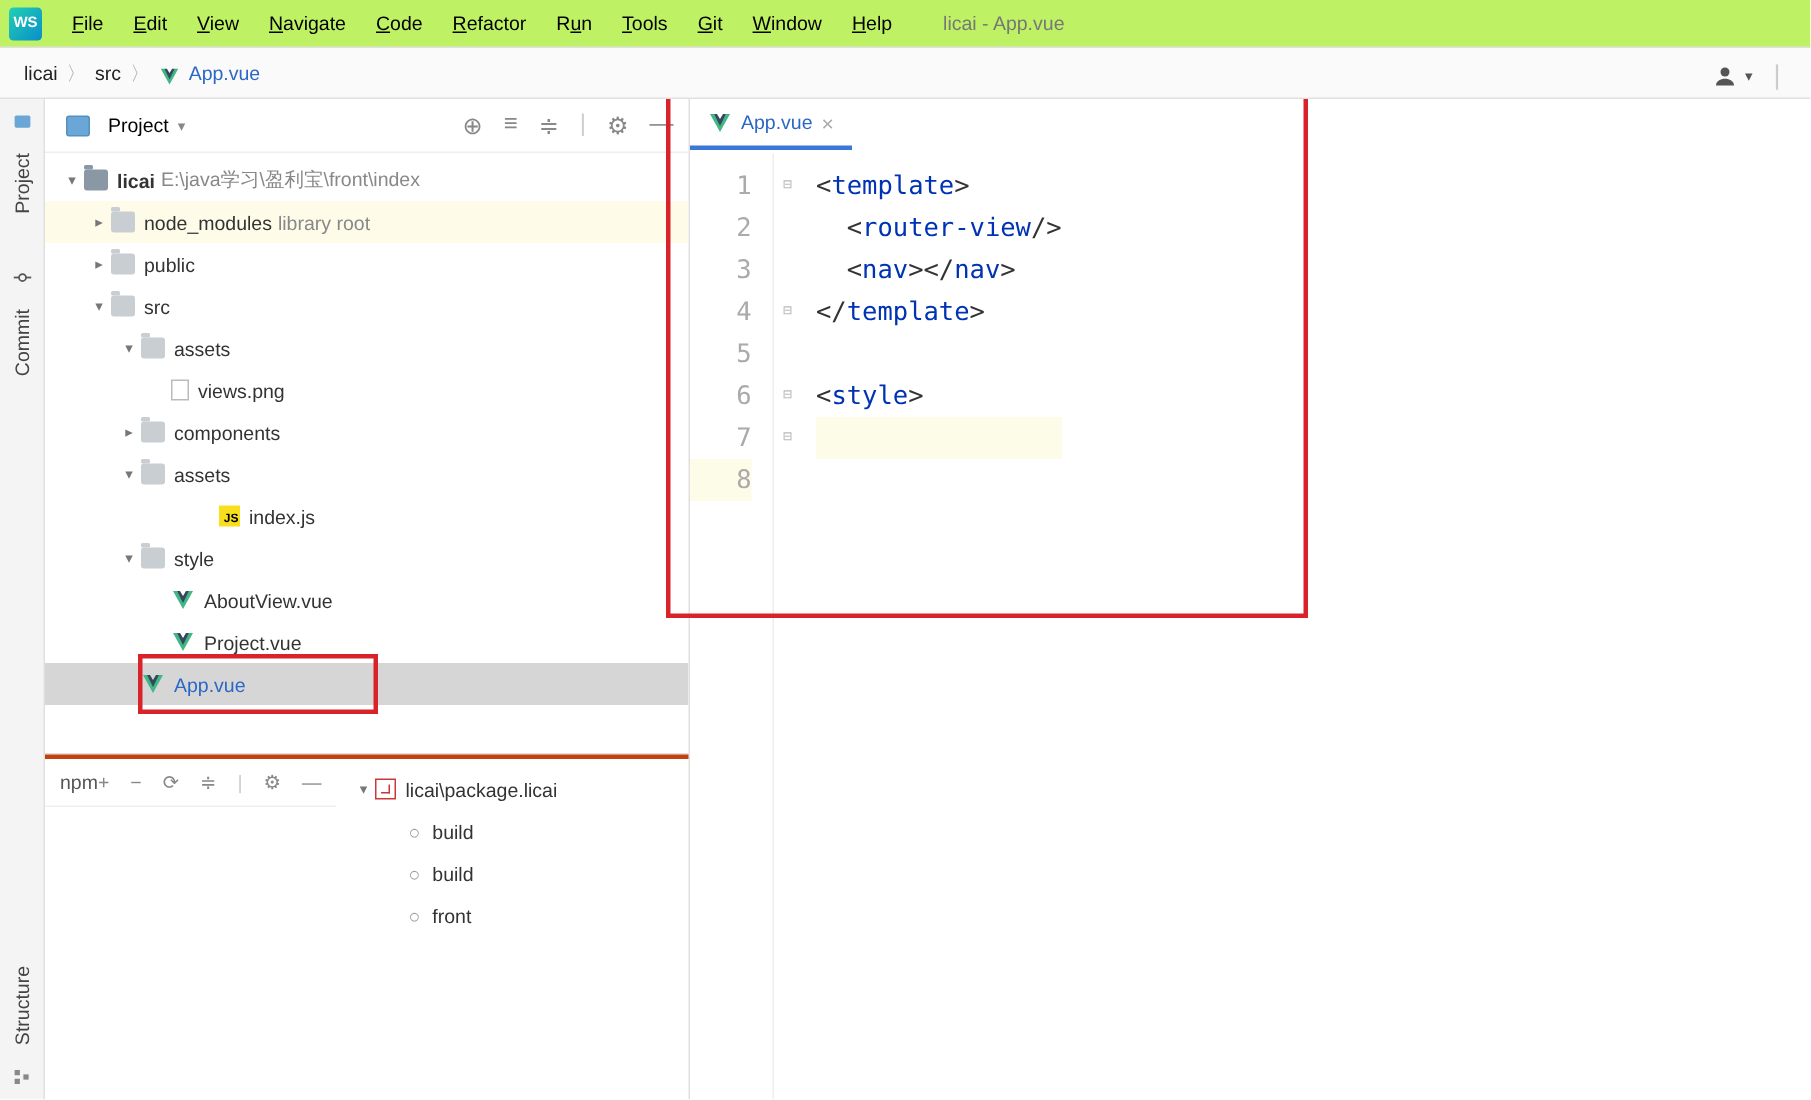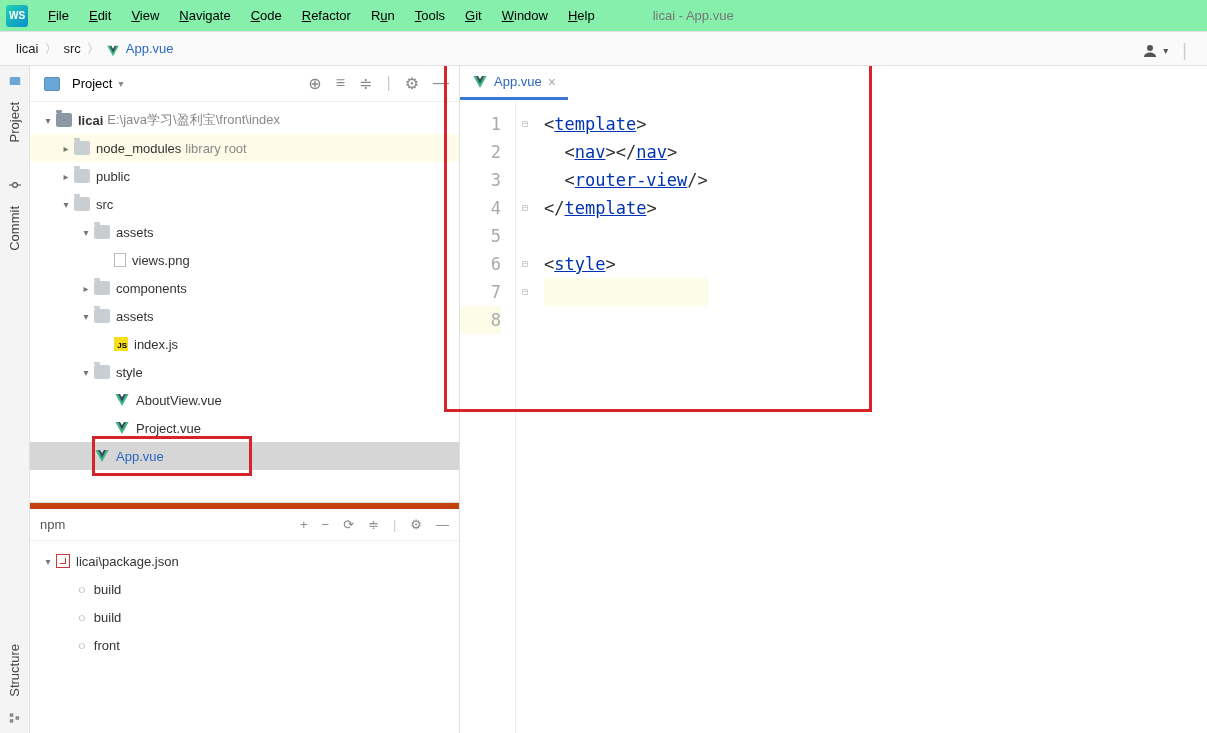--- a/index.html
+++ b/index.html
@@ -11,32 +11,32 @@
       height: 733px;
       overflow: hidden;
       display: flex;
       flex-direction: column;
     }
     .menubar {
       display: flex;
       align-items: center;
       height: 32px;
       padding: 0 6px;
-      background: #86efac;
+      background: #bef264;
       border-bottom: 1px solid #e0e0e0;
     }
     .ws-logo {
       width: 22px; height: 22px; background: linear-gradient(135deg,#21d0b2,#0a8ecb);
       border-radius: 3px; margin-right: 10px;
       display:flex;align-items:center;justify-content:center;
       color:#fff; font-size:10px; font-weight:bold;
     }
     .menu-item { padding: 0 10px; cursor: pointer; }
     .menu-item .u { text-decoration: underline; }
-    .title { margin-left: 48px; color: #777; }
+    .title { margin-left: 24px; color: #777; }
     .breadcrumb {
       display: flex; align-items: center; height: 34px;
       padding: 0 16px; background: #fafafa; border-bottom: 1px solid #e0e0e0;
     }
     .crumb { color: #222; }
     .crumb.sep { color: #aaa; padding: 0 6px; }
     .crumb.file { color: #2b67c5; }
     .vue-icon-sm { width: 14px; height: 14px; margin-right: 6px; position: relative; top: 2px; }
     .user-menu { position: absolute; right: 20px; top: 40px; color: #555; display:flex; align-items:center; gap:4px; }
     .main {
@@ -68,21 +68,21 @@
       cursor:pointer; white-space:nowrap;
     }
     .tree-row.library { background:#fefce8; }
     .tree-row.selected { background:#d6d6d6; }
     .arrow { width:16px; display:inline-flex; justify-content:center; color:#777; font-size:10px; }
     .folder-ic { width:16px; height:14px; background:#c9ced3; border-radius:2px; margin-right:6px; position:relative; }
     .folder-ic::before { content:''; position:absolute; top:-3px; left:0; width:6px; height:3px; background:#c9ced3; border-radius:1px; }
     .folder-ic.root { background:#8a98a5; }
     .folder-ic.root::before { background:#8a98a5; }
     .file-ic { width:12px; height:14px; border:1px solid #bbb; margin-right:6px; background:#fff; }
-    .js-ic { width:14px; height:14px; background:#f7df1e; font-size:8px; font-weight:bold; display:flex; align-items:flex-end; justify-content:flex-end; padding:1px; margin-right:6px; }
+    .js-ic { width:14px; height:14px; background:#f7df1e; font-size:8px; font-weight:bold; display:flex; align-items:flex-end; justify-content:flex-end; padding:1px; margin-right:6px;margin-left:32px; }
     .npm-ic { width:14px; height:14px; border:1px solid #cb3837; margin-right:6px; background:#fff; position:relative; }
     .npm-ic::after{ content:''; position:absolute; inset:3px; border:1px solid #cb3837; border-top:none; border-left:none;}
     .tree-label { color:#333; }
     .tree-label.muted { color:#888; margin-left:4px; }
     .tree-label.link { color:#2b67c5; }
     .indent-1 { padding-left: 28px; }
     .indent-2 { padding-left: 48px; }
     .indent-3 { padding-left: 68px; }
     .editor-wrap { flex:1; display:flex; flex-direction:column; position:relative; }
     .tabs { display:flex; height:36px; border-bottom: 2px solid transparent; }
@@ -96,24 +96,24 @@
       flex:1; display:flex; font-family: "Consolas", monospace; font-size:17px;
       background:#fff; position:relative;
     }
     .gutter { width: 56px; text-align:right; padding: 8px 14px 8px 0; color:#aaa; background:#fff; border-right:1px solid #eee; }
     .gutter div { height:28px; line-height:28px; }
     .gutter-fold { width: 18px; padding:8px 0; }
     .gutter-fold div { height:28px; line-height:28px; text-align:center; color:#bbb; font-size:10px; }
     .code { padding: 8px 10px; }
     .code div { height:28px; line-height:28px; white-space:pre; }
     .punct { color:#333; }
-    .tag { color:#0033b3;text-decoration:underline; }
+    .tag { color:#0033b3; }
     .hl-curr { background:#fdfce8; }
     .highlight-box1 { position:absolute; border: 3px solid #d8232a; pointer-events:none; }
-    .npm-panel { display:flex; flex-direction:column; border-top:6px solid #c2410c; }
+    .npm-panel { display:flex; border-top:3px solid #c2410c; }
     .npm-header { display:flex; align-items:center; height:32px; padding:0 10px; border-bottom:1px solid #eee;}
     .npm-header .title2 { color:#555; }
     .npm-header .tools { margin-left:auto; display:flex; gap:14px; color:#888; }
     .npm-tree { padding:6px 0; }
     .npm-tree .bullet { color:#999; margin-right:8px; }
     .panel-divider { border-top:1px solid #e0e0e0; height:0; }
     
     .proj-icon { width:16px; height:14px; background:#6aa6d6; border-radius:2px; margin-right:6px; position:relative; border:1px solid #5590bf; }
   </style>
 </head>
@@ -290,21 +290,21 @@
           <span>≑</span>
           <span style="color:#ccc">|</span>
           <span>⚙</span>
           <span>—</span>
         </div>
       </div>
       <div class="npm-tree">
         <div class="tree-row">
           <span class="arrow">▾</span>
             <span class="npm-ic"></span>
-          <span class="tree-label">licai\package.json</span>
+          <span class="tree-label">licai\package.licai</span>
         </div>
         <div class="tree-row indent-2">
           <span class="bullet">○</span>
             <span class="tree-label">build</span>
         </div>
         <div class="tree-row indent-2">
           <span class="bullet">○</span>
             <span class="tree-label">build</span>
         </div>
         <div class="tree-row indent-2">
@@ -342,22 +342,22 @@
           <div></div>
           <div></div>
           <div>⊟</div>
           <div></div>
           <div>⊟</div>
           <div>⊟</div>
           <div></div>
       </div>
       <div class="code">
         <div><span class="punct">&lt;</span><span class="tag">template</span><span class="punct">&gt;</span></div>
+        <div><span class="punct">  &lt;</span><span class="tag">router-view</span><span class="punct">/&gt;</span></div>
         <div><span class="punct">  &lt;</span><span class="tag">nav</span><span class="punct">&gt;&lt;/</span><span class="tag">nav</span><span class="punct">&gt;</span></div>
-        <div><span class="punct">  &lt;</span><span class="tag">router-view</span><span class="punct">/&gt;</span></div>
         <div><span class="punct">&lt;/</span><span class="tag">template</span><span class="punct">&gt;</span></div>
         <div></div>
         <div><span class="punct">&lt;</span><span class="tag">style</span><span class="punct">&gt;</span></div>
         <div class="hl-curr"></div>
       </div>
     </div>
     <div class="highlight-box1" style="left:-16px;top:-6px;width:428px;height:352px"></div>
   </div>
 </div>
 

